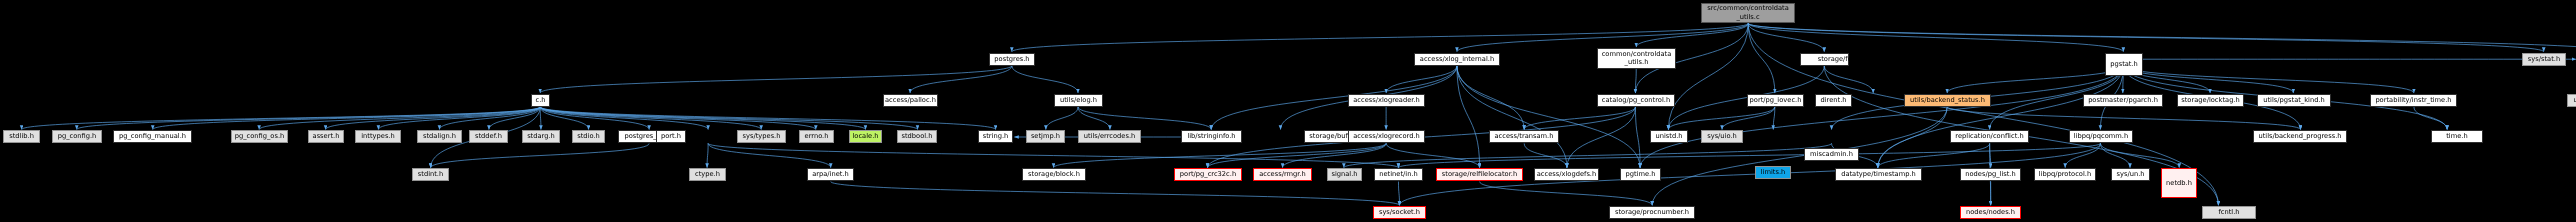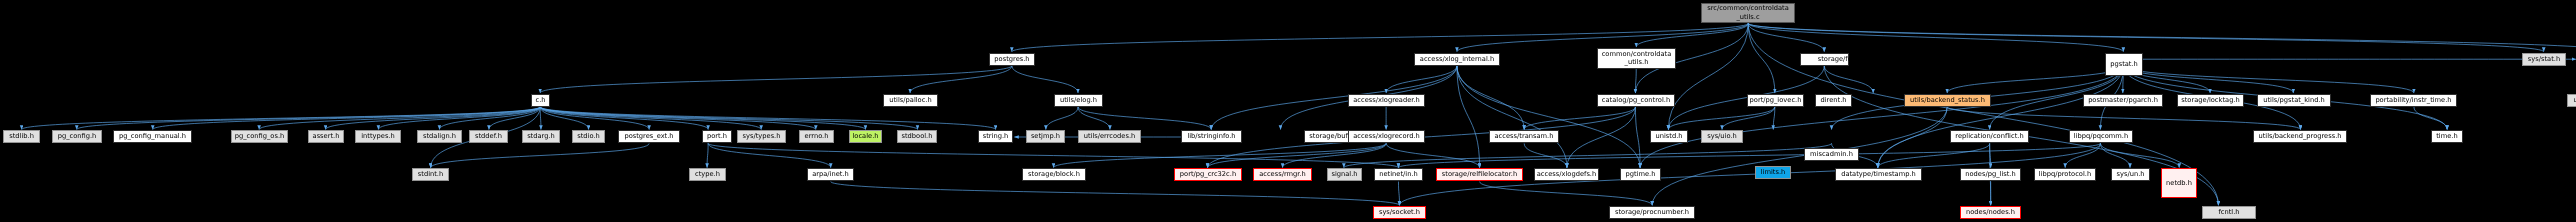--- a/index.html
+++ b/index.html
@@ -145,21 +145,21 @@
       <div class="node" style="left: 1701px; top: 2.6px; width: 94px; height: 20.6px; background: rgb(158, 158, 158); border: 0.5px solid rgb(85, 85, 85); color: rgb(0, 0, 0);">src/common/controldata
 _utils.c</div>
       <div class="node" style="left: 989px; top: 53px; width: 46px; height: 13px; background: rgb(255, 255, 255); border: 0.5px solid rgb(47, 47, 47); color: rgb(0, 0, 0);">postgres.h</div>
       <div class="node" style="left: 1414px; top: 53px; width: 86px; height: 13px; background: rgb(255, 255, 255); border: 0.5px solid rgb(47, 47, 47); color: rgb(0, 0, 0);">access/xlog_internal.h</div>
       <div class="node" style="left: 1597px; top: 48px; width: 79px; height: 20.6px; background: rgb(255, 255, 255); border: 0.5px solid rgb(47, 47, 47); color: rgb(0, 0, 0);">common/controldata
 _utils.h</div>
       <div class="node" style="left: 1800px; top: 53px; width: 49px; height: 13px; background: rgb(255, 255, 255); border: 0.5px solid rgb(47, 47, 47); color: rgb(0, 0, 0); padding-left: 27px;">storage/fd.h</div>
       <div class="node" style="left: 2105px; top: 53px; width: 38px; height: 23px; background: rgb(255, 255, 255); border: 0.5px solid rgb(47, 47, 47); color: rgb(0, 0, 0);">pgstat.h</div>
       <div class="node" style="left: 2522px; top: 53px; width: 44px; height: 13px; background: rgb(224, 224, 224); border: 0.5px solid rgb(148, 148, 148); color: rgb(0, 0, 0);">sys/stat.h</div>
       <div class="node" style="left: 531px; top: 94px; width: 19px; height: 13px; background: rgb(255, 255, 255); border: 0.5px solid rgb(47, 47, 47); color: rgb(0, 0, 0);">c.h</div>
-      <div class="node" style="left: 883px; top: 94px; width: 55px; height: 13px; background: rgb(255, 255, 255); border: 0.5px solid rgb(47, 47, 47); color: rgb(0, 0, 0);">utils/palloc.h</div>
+      <div class="node" style="left: 883px; top: 94px; width: 55px; height: 13px; background: rgb(255, 255, 255); border: 0.5px solid rgb(47, 47, 47); color: rgb(0, 0, 0);">access/palloc.h</div>
       <div class="node" style="left: 1054px; top: 94px; width: 49px; height: 13px; background: rgb(255, 255, 255); border: 0.5px solid rgb(47, 47, 47); color: rgb(0, 0, 0);">utils/elog.h</div>
       <div class="node" style="left: 1348px; top: 94px; width: 77px; height: 13px; background: rgb(255, 255, 255); border: 0.5px solid rgb(47, 47, 47); color: rgb(0, 0, 0);">access/xlogreader.h</div>
       <div class="node" style="left: 1597px; top: 94px; width: 78px; height: 13px; background: rgb(255, 255, 255); border: 0.5px solid rgb(47, 47, 47); color: rgb(0, 0, 0);">catalog/pg_control.h</div>
       <div class="node" style="left: 1747px; top: 94px; width: 57px; height: 13px; background: rgb(255, 255, 255); border: 0.5px solid rgb(47, 47, 47); color: rgb(0, 0, 0);">port/pg_iovec.h</div>
       <div class="node" style="left: 1815px; top: 94px; width: 37px; height: 13px; background: rgb(255, 255, 255); border: 0.5px solid rgb(47, 47, 47); color: rgb(0, 0, 0);">dirent.h</div>
       <div class="node" style="left: 1904px; top: 94px; width: 87px; height: 13px; background: #fdba74; border: 0.5px solid rgb(47, 47, 47); color: rgb(0, 0, 0);">utils/backend_status.h</div>
       <div class="node" style="left: 2083px; top: 94px; width: 80px; height: 13px; background: rgb(255, 255, 255); border: 0.5px solid rgb(47, 47, 47); color: rgb(0, 0, 0);">postmaster/pgarch.h</div>
       <div class="node" style="left: 2177px; top: 94px; width: 67px; height: 13px; background: rgb(255, 255, 255); border: 0.5px solid rgb(47, 47, 47); color: rgb(0, 0, 0);">storage/locktag.h</div>
       <div class="node" style="left: 2257px; top: 94px; width: 74px; height: 13px; background: rgb(255, 255, 255); border: 0.5px solid rgb(47, 47, 47); color: rgb(0, 0, 0);">utils/pgstat_kind.h</div>
       <div class="node" style="left: 2370px; top: 94px; width: 87px; height: 13px; background: rgb(255, 255, 255); border: 0.5px solid rgb(47, 47, 47); color: rgb(0, 0, 0);">portability/instr_time.h</div>
@@ -168,40 +168,40 @@
       <div class="node" style="left: 52px; top: 130px; width: 50px; height: 13px; background: rgb(224, 224, 224); border: 0.5px solid rgb(148, 148, 148); color: rgb(0, 0, 0);">pg_config.h</div>
       <div class="node" style="left: 113px; top: 130px; width: 79px; height: 13px; background: rgb(255, 255, 255); border: 0.5px solid rgb(47, 47, 47); color: rgb(0, 0, 0);">pg_config_manual.h</div>
       <div class="node" style="left: 231px; top: 130px; width: 57px; height: 13px; background: rgb(224, 224, 224); border: 0.5px solid rgb(148, 148, 148); color: rgb(0, 0, 0);">pg_config_os.h</div>
       <div class="node" style="left: 308px; top: 130px; width: 36px; height: 13px; background: rgb(224, 224, 224); border: 0.5px solid rgb(148, 148, 148); color: rgb(0, 0, 0);">assert.h</div>
       <div class="node" style="left: 355px; top: 130px; width: 46px; height: 13px; background: rgb(224, 224, 224); border: 0.5px solid rgb(148, 148, 148); color: rgb(0, 0, 0);">inttypes.h</div>
       <div class="node" style="left: 417px; top: 130px; width: 45px; height: 13px; background: rgb(224, 224, 224); border: 0.5px solid rgb(148, 148, 148); color: rgb(0, 0, 0);">stdalign.h</div>
       <div class="node" style="left: 469px; top: 130px; width: 39px; height: 13px; background: rgb(224, 224, 224); border: 0.5px solid rgb(148, 148, 148); color: rgb(0, 0, 0);">stddef.h</div>
       <div class="node" style="left: 522px; top: 130px; width: 38px; height: 13px; background: rgb(224, 224, 224); border: 0.5px solid rgb(148, 148, 148); color: rgb(0, 0, 0);">stdarg.h</div>
       <div class="node" style="left: 572px; top: 130px; width: 33px; height: 13px; background: rgb(224, 224, 224); border: 0.5px solid rgb(148, 148, 148); color: rgb(0, 0, 0);">stdio.h</div>
       <div class="node" style="left: 618px; top: 130px; width: 62px; height: 13px; background: rgb(255, 255, 255); border: 0.5px solid rgb(47, 47, 47); color: rgb(0, 0, 0);">postgres_ext.h</div>
-      <div class="node" style="left: 702px; top: 130px; width: 30px; height: 13px; background: rgb(255, 255, 255); border: 0.5px solid rgb(47, 47, 47); color: rgb(0, 0, 0);">port.h</div>
+      <div class="node" style="left: 656px; top: 130px; width: 30px; height: 13px; background: rgb(255, 255, 255); border: 0.5px solid rgb(47, 47, 47); color: rgb(0, 0, 0);">port.h</div>
       <div class="node" style="left: 737px; top: 130px; width: 49px; height: 13px; background: rgb(224, 224, 224); border: 0.5px solid rgb(148, 148, 148); color: rgb(0, 0, 0);">sys/types.h</div>
       <div class="node" style="left: 799px; top: 130px; width: 35px; height: 13px; background: rgb(224, 224, 224); border: 0.5px solid rgb(148, 148, 148); color: rgb(0, 0, 0);">errno.h</div>
       <div class="node" style="left: 849px; top: 130px; width: 33px; height: 13px; background: #bef264; border: 0.5px solid rgb(148, 148, 148); color: rgb(0, 0, 0);">locale.h</div>
       <div class="node" style="left: 897px; top: 130px; width: 40px; height: 13px; background: rgb(224, 224, 224); border: 0.5px solid rgb(148, 148, 148); color: rgb(0, 0, 0);">stdbool.h</div>
       <div class="node" style="left: 978px; top: 130px; width: 35px; height: 13px; background: rgb(255, 255, 255); border: 0.5px solid rgb(47, 47, 47); color: rgb(0, 0, 0);">string.h</div>
       <div class="node" style="left: 1026px; top: 130px; width: 39px; height: 13px; background: rgb(224, 224, 224); border: 0.5px solid rgb(148, 148, 148); color: rgb(0, 0, 0);">setjmp.h</div>
       <div class="node" style="left: 1078px; top: 130px; width: 63px; height: 13px; background: rgb(224, 224, 224); border: 0.5px solid rgb(148, 148, 148); color: rgb(0, 0, 0);">utils/errcodes.h</div>
       <div class="node" style="left: 1181px; top: 130px; width: 61px; height: 13px; background: rgb(255, 255, 255); border: 0.5px solid rgb(47, 47, 47); color: rgb(0, 0, 0);">lib/stringinfo.h</div>
       <div class="node" style="left: 1304px; top: 130px; width: 55px; height: 13px; background: rgb(255, 255, 255); border: 0.5px solid rgb(47, 47, 47); color: rgb(0, 0, 0);">storage/buf.h</div>
       <div class="node" style="left: 1348px; top: 130px; width: 77px; height: 13px; background: rgb(255, 255, 255); border: 0.5px solid rgb(47, 47, 47); color: rgb(0, 0, 0);">access/xlogrecord.h</div>
       <div class="node" style="left: 1489px; top: 130px; width: 70px; height: 13px; background: rgb(255, 255, 255); border: 0.5px solid rgb(47, 47, 47); color: rgb(0, 0, 0);">access/transam.h</div>
       <div class="node" style="left: 1650px; top: 130px; width: 38px; height: 13px; background: rgb(255, 255, 255); border: 0.5px solid rgb(47, 47, 47); color: rgb(0, 0, 0);">unistd.h</div>
       <div class="node" style="left: 1701px; top: 130px; width: 42px; height: 13px; background: rgb(224, 224, 224); border: 0.5px solid rgb(148, 148, 148); color: rgb(0, 0, 0);">sys/uio.h</div>
       <div class="node" style="left: 1755px; top: 130px; width: 36px; height: 13px; background: #0ea5e9; border: 0.5px solid rgb(148, 148, 148); color: rgb(0, 0, 0); margin-top: 36px;">limits.h</div>
       <div class="node" style="left: 1804px; top: 148px; width: 55px; height: 13px; background: rgb(255, 255, 255); border: 0.5px solid rgb(47, 47, 47); color: rgb(0, 0, 0);">miscadmin.h</div>
       <div class="node" style="left: 1950px; top: 130px; width: 79px; height: 13px; background: rgb(255, 255, 255); border: 0.5px solid rgb(47, 47, 47); color: rgb(0, 0, 0);">replication/conflict.h</div>
       <div class="node" style="left: 2069px; top: 130px; width: 64px; height: 13px; background: rgb(255, 255, 255); border: 0.5px solid rgb(47, 47, 47); color: rgb(0, 0, 0);">libpq/pqcomm.h</div>
       <div class="node" style="left: 2253px; top: 130px; width: 94px; height: 13px; background: rgb(255, 255, 255); border: 0.5px solid rgb(47, 47, 47); color: rgb(0, 0, 0);">utils/backend_progress.h</div>
-      <div class="node" style="left: 2431px; top: 130px; width: 32px; height: 13px; background: rgb(255, 255, 255); border: 0.5px solid rgb(47, 47, 47); color: rgb(0, 0, 0);">time.h</div>
+      <div class="node" style="left: 2431px; top: 130px; width: 52px; height: 13px; background: rgb(255, 255, 255); border: 0.5px solid rgb(47, 47, 47); color: rgb(0, 0, 0);">time.h</div>
       <div class="node" style="left: 412px; top: 168px; width: 37px; height: 13px; background: rgb(224, 224, 224); border: 0.5px solid rgb(148, 148, 148); color: rgb(0, 0, 0);">stdint.h</div>
       <div class="node" style="left: 689px; top: 168px; width: 37px; height: 13px; background: rgb(224, 224, 224); border: 0.5px solid rgb(148, 148, 148); color: rgb(0, 0, 0);">ctype.h</div>
       <div class="node" style="left: 807px; top: 168px; width: 47px; height: 13px; background: rgb(255, 255, 255); border: 0.5px solid rgb(47, 47, 47); color: rgb(0, 0, 0);">arpa/inet.h</div>
       <div class="node" style="left: 1022px; top: 168px; width: 64px; height: 13px; background: rgb(255, 255, 255); border: 0.5px solid rgb(47, 47, 47); color: rgb(0, 0, 0);">storage/block.h</div>
       <div class="node" style="left: 1174px; top: 168px; width: 68px; height: 13px; background: rgb(255, 240, 240); border: 1px solid rgb(255, 0, 0); color: rgb(0, 0, 0);">port/pg_crc32c.h</div>
       <div class="node" style="left: 1253px; top: 168px; width: 59px; height: 13px; background: rgb(255, 240, 240); border: 1px solid rgb(255, 0, 0); color: rgb(0, 0, 0);">access/rmgr.h</div>
       <div class="node" style="left: 1327px; top: 168px; width: 35px; height: 13px; background: rgb(224, 224, 224); border: 0.5px solid rgb(148, 148, 148); color: rgb(0, 0, 0);">signal.h</div>
       <div class="node" style="left: 1374px; top: 168px; width: 49px; height: 13px; background: rgb(255, 255, 255); border: 0.5px solid rgb(47, 47, 47); color: rgb(0, 0, 0);">netinet/in.h</div>
       <div class="node" style="left: 1436px; top: 168px; width: 87px; height: 13px; background: rgb(255, 240, 240); border: 1px solid rgb(255, 0, 0); color: rgb(0, 0, 0);">storage/relfilelocator.h</div>
       <div class="node" style="left: 1534px; top: 168px; width: 65px; height: 13px; background: rgb(255, 255, 255); border: 0.5px solid rgb(47, 47, 47); color: rgb(0, 0, 0);">access/xlogdefs.h</div>

